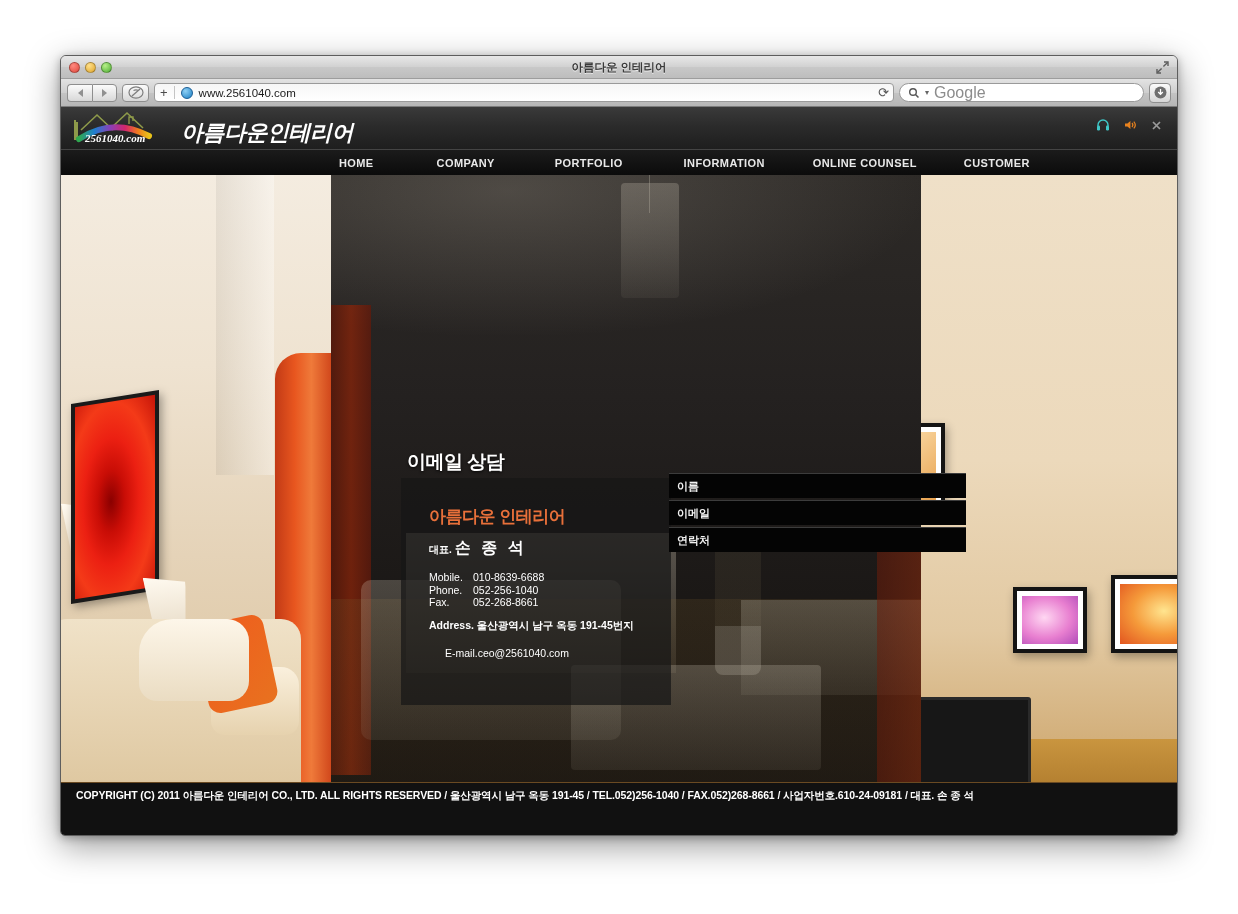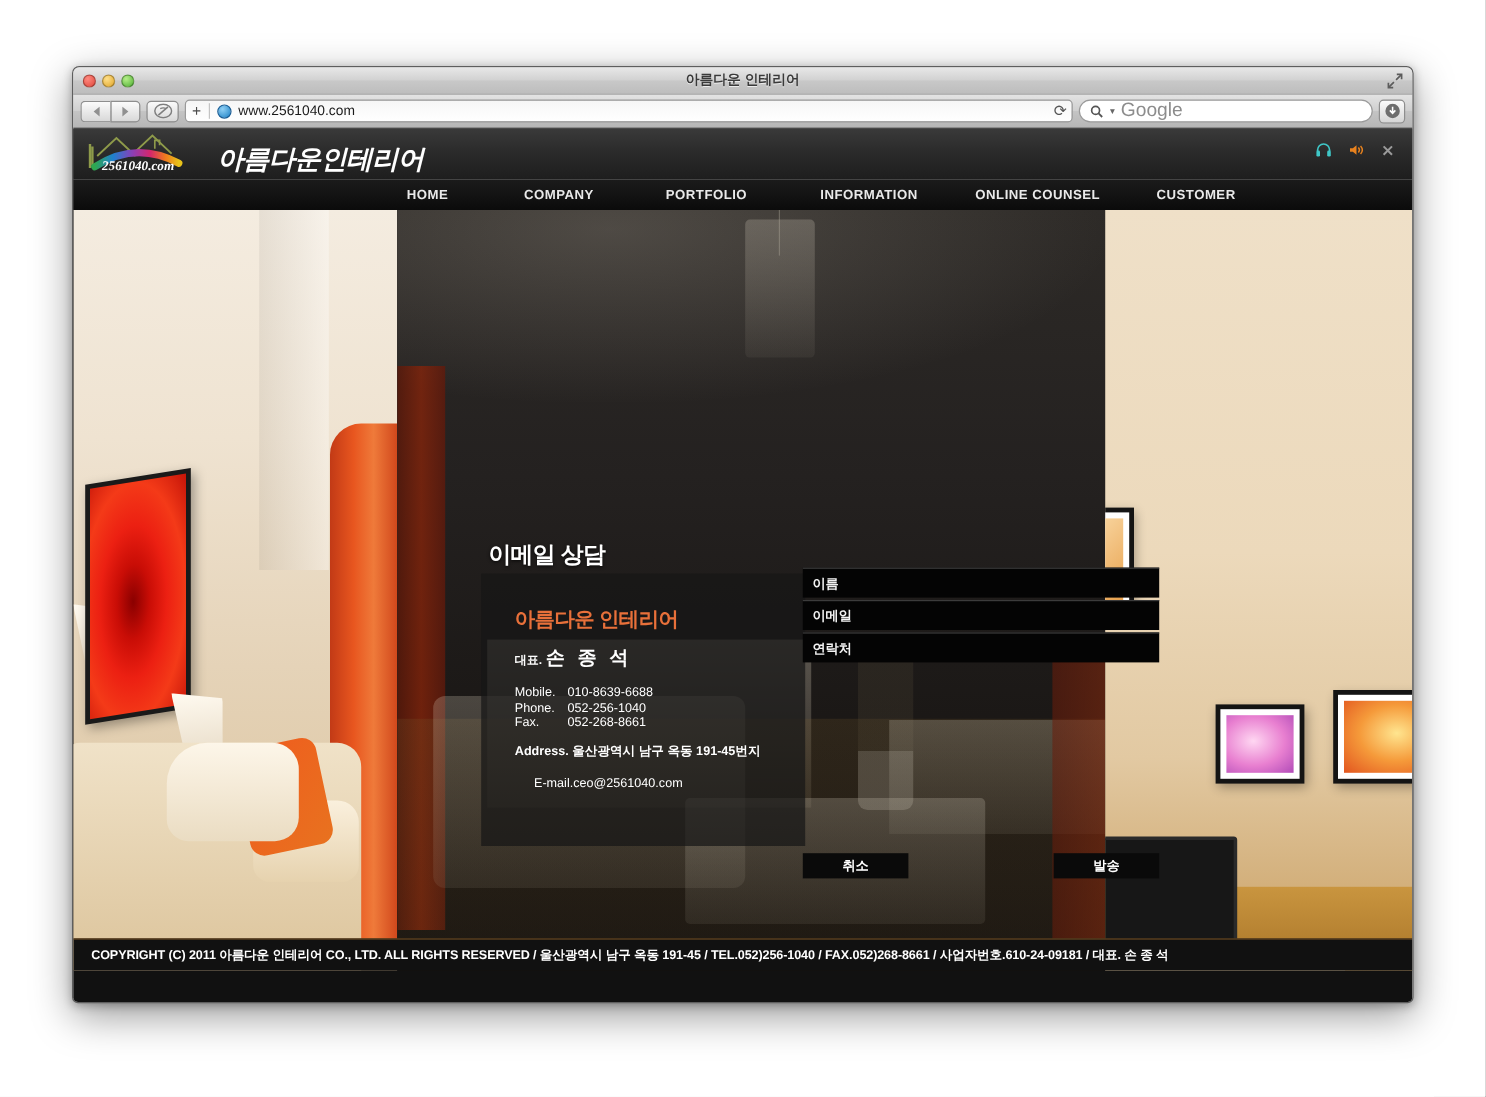--- a/index.html
+++ b/index.html
@@ -608,24 +608,20 @@
               <span class="field-label">이름</span>
             </div>
             <div class="field">
               <span class="field-label">이메일</span>
             </div>
             <div class="field">
               <span class="field-label">연락처</span>
             </div>
           </div>
 
-          <div class="btn-row">
-            <button class="form-btn">취소</button>
-            <button class="form-btn">발송</button>
-          </div>
 
         </div>
 
         <div class="site-footer">
           <span class="footer-text">COPYRIGHT (C) 2011 아름다운 인테리어 CO., LTD. ALL RIGHTS RESERVED / 울산광역시 남구 옥동 191-45 / TEL.052)256-1040 / FAX.052)268-8661 / 사업자번호.610-24-09181 / 대표. 손 종 석</span>
         </div>
 
       </div>
     </div>
   </div>

